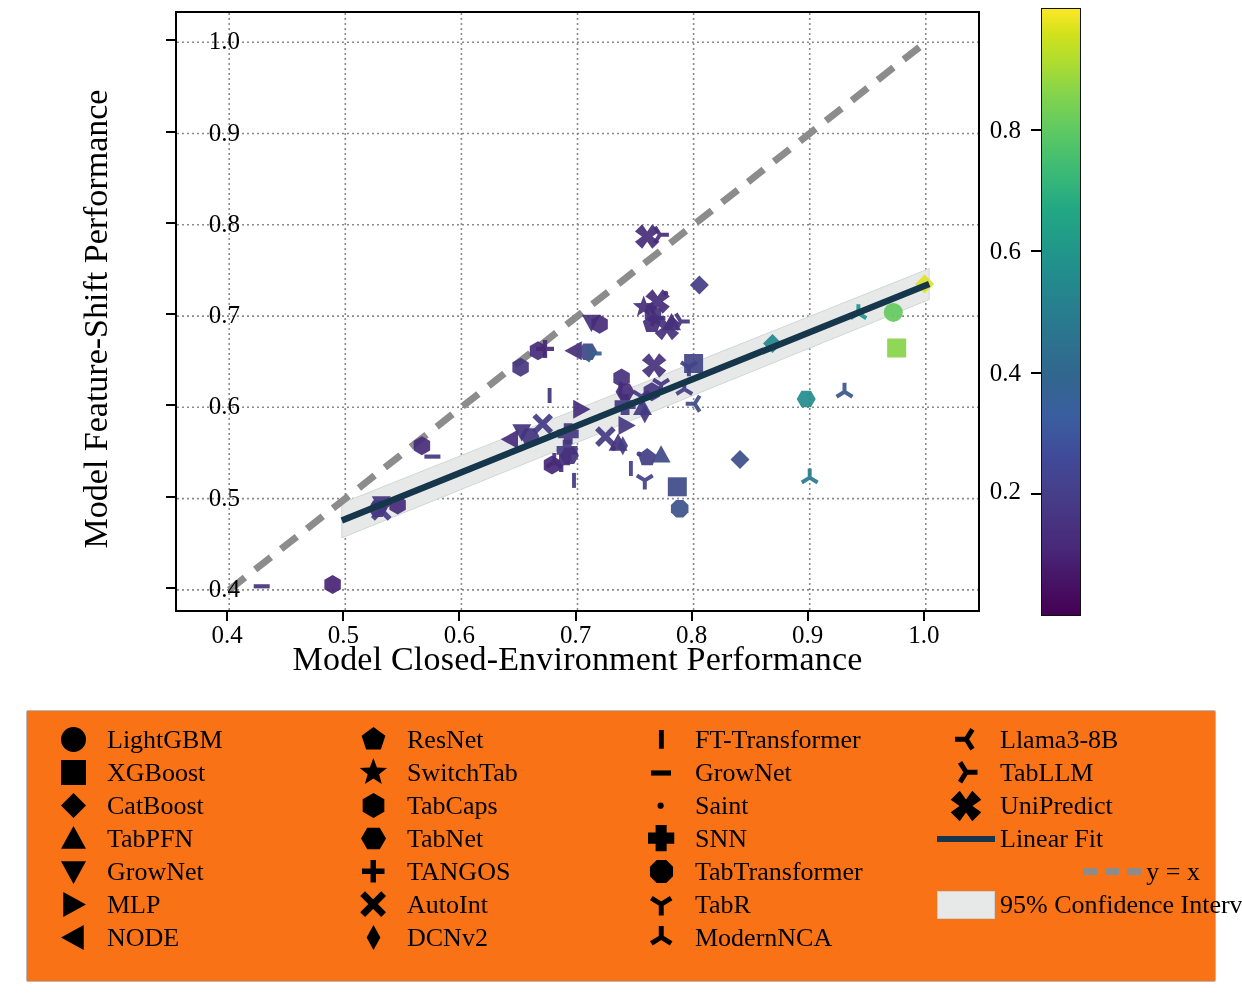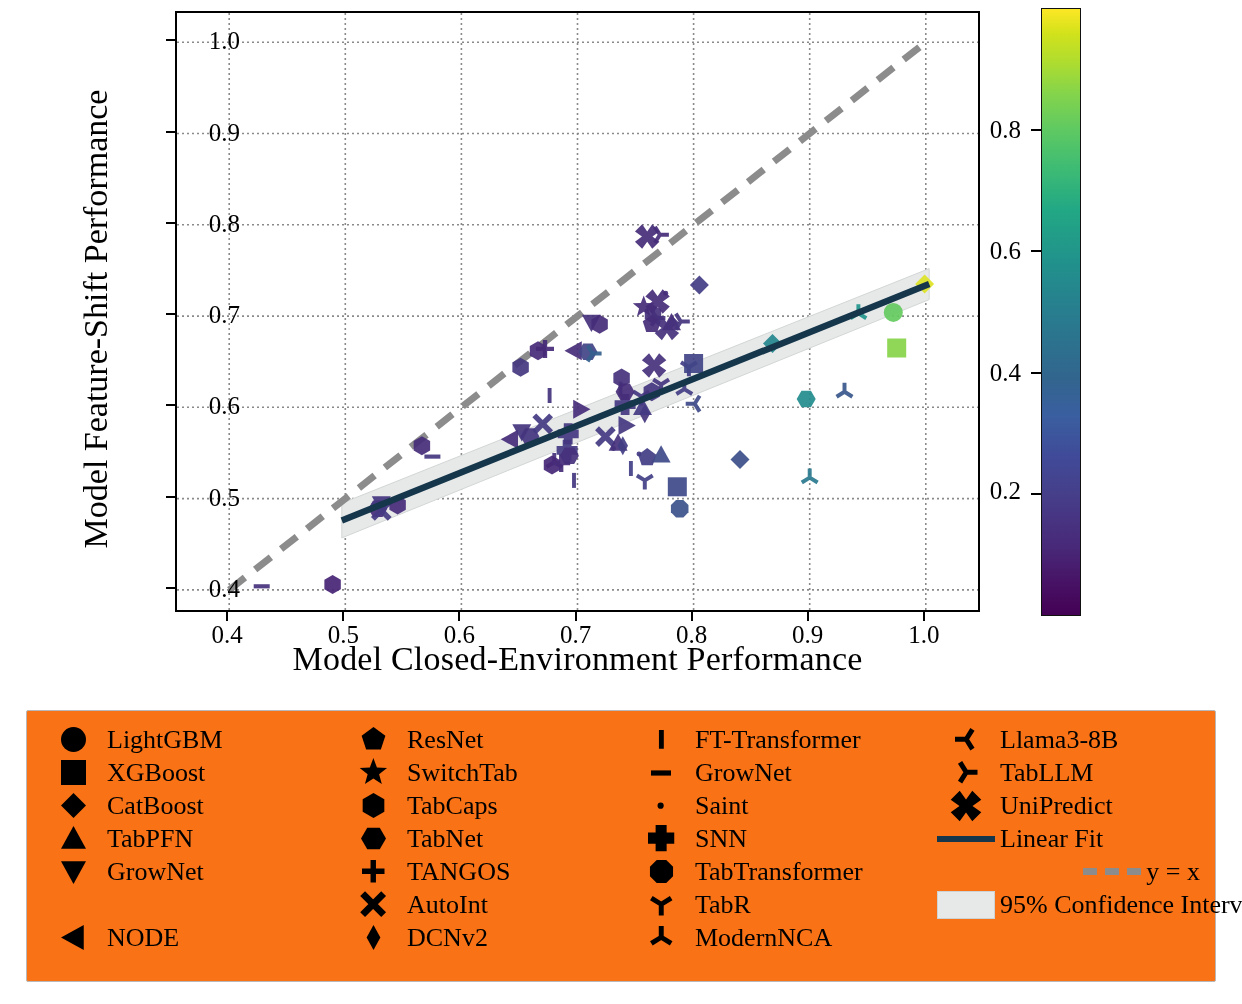--- a/index.html
+++ b/index.html
@@ -394,20 +394,28 @@
           <span class="leg-txt">TabPFN</span>
         </div>
         <div class="leg-item" style="grid-column:1;grid-row:5;">
           <span class="leg-sym">
             <svg width="31" height="31" viewBox="-15.5 -15.5 31 31">
               <polygon points="0,12.5 12.5,-10.25 -12.5,-10.25" fill="#000"></polygon>
             </svg>
           </span>
           <span class="leg-txt">GrowNet</span>
         </div>
+        <div class="leg-item" style="grid-column:1;grid-row:6;">
+          <span class="leg-sym">
+            <svg width="31" height="31" viewBox="-15.5 -15.5 31 31">
+              <polygon points="12.5,0 -10.25,-12.5 -10.25,12.5" fill="#000"></polygon>
+            </svg>
+          </span>
+          <span class="leg-txt">MLP</span>
+        </div>
         <div class="leg-item" style="grid-column:1;grid-row:7;text-align:right;">
           <span class="leg-sym">
             <svg width="31" height="31" viewBox="-15.5 -15.5 31 31">
               <polygon points="-12.5,0 10.25,-12.5 10.25,12.5" fill="#000"></polygon>
             </svg>
           </span>
           <span class="leg-txt">NODE</span>
         </div>
         <div class="leg-item" style="grid-column:2;grid-row:1;">
           <span class="leg-sym">

